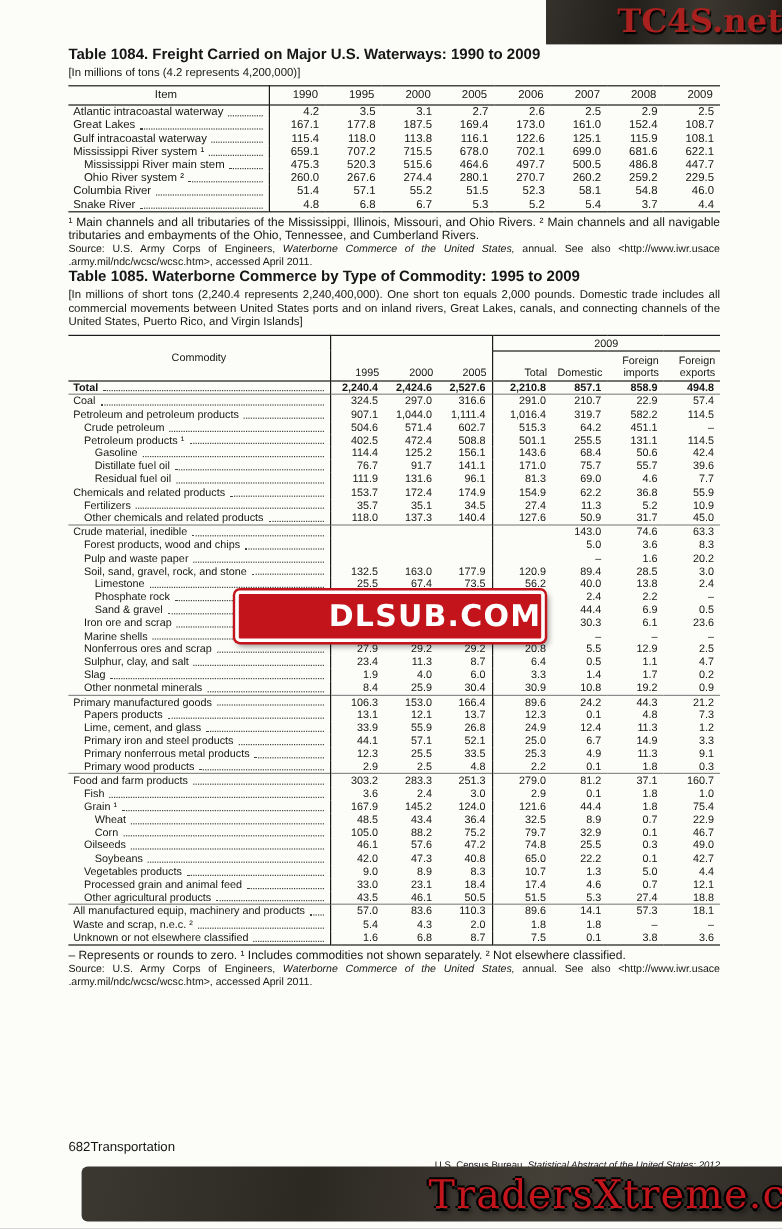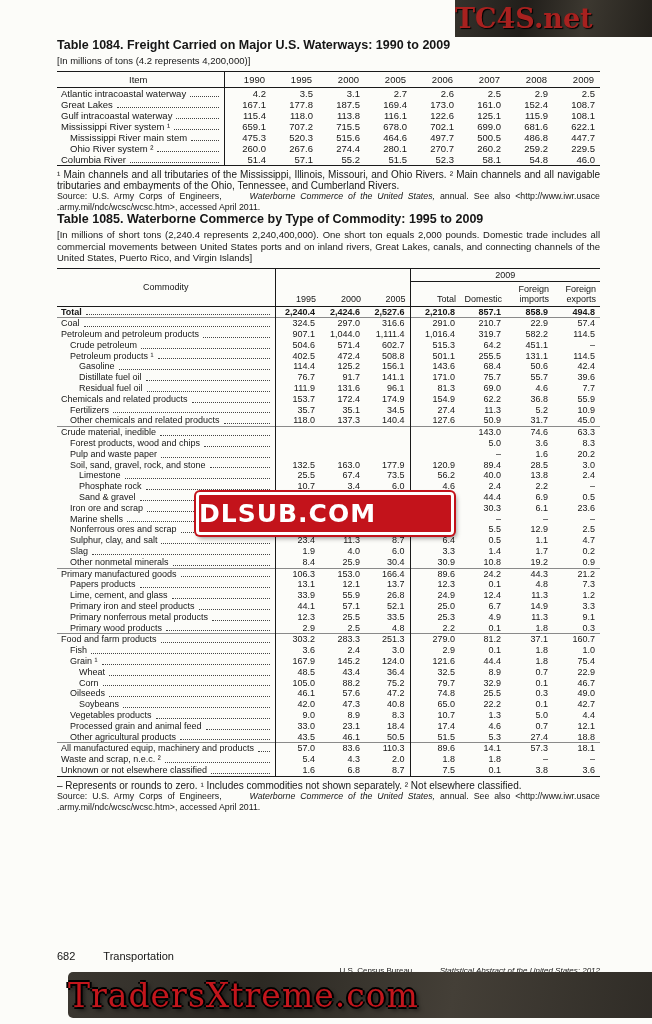--- a/index.html
+++ b/index.html
@@ -41,24 +41,24 @@
   .lblwrap .lbl { white-space:nowrap; }
   .lblwrap.ind0 { padding-left:2px; }
   .lblwrap.ind1 { padding-left:11px; }
   .lblwrap.ind2 { padding-left:20px; }
   .leader { flex:1; min-width:5px; border-bottom:1.5px dotted #444; margin:0 3px 2px 4px; }
   tr.bold { font-weight:bold; }
   tr.group-start td { border-top:1px solid #8a8a8a; }
 
   .footnote { font-size:10px; line-height:10.5px; margin-top:4px; text-align:justify; }
   .source { font-size:8.8px; line-height:10.5px; text-align:justify; }
-  .it { font-style:italic;margin-left:23px; }
+  .it { font-style:italic; }
 
   
-  .wm { position:absolute; z-index:9; display:flex; align-items:center; justify-content:flex-start; }
+  .wm { position:absolute; z-index:9; display:flex; align-items:center; justify-content:flex-end; }
   .wm-top {
     top:0; right:0; width:197px; height:37px;
     background:linear-gradient(100deg,#35322c 0%,#211e1a 35%,#3c3830 65%,#24211c 100%);
     font-family:"DejaVu Serif", serif; font-weight:bold; font-size:27px;
     color:#a8211f; text-shadow:1px 1px 1px #000;
   }
   .wm-mid {
     left:196px; top:492px; width:258px; height:43px;
     background:#c3131b; border:3px solid #ffffff; border-radius:4px;
     box-shadow:0 0 0 2px #c3131b, 2px 3px 5px rgba(0,0,0,0.45);
@@ -68,21 +68,21 @@
   .wm-bottom {
     left:68px; bottom:6px; width:640px; height:46px;
     background:linear-gradient(100deg,#3b3731 0%,#2c2923 30%,#443f37 60%,#2a2722 100%);
     border-radius:5px;
     font-family:"DejaVu Serif", serif; font-weight:normal; font-size:33px; letter-spacing:1px;
     color:#c2161c;
     text-shadow:-2px 0 #000, 2px 0 #000, 0 -2px #000, 0 2px #000, 3px 3px 4px rgba(0,0,0,0.7);
   }
 
   .footer-left { position:absolute; left:57px; top:950px; font-size:11px; z-index:1; }
-  .footer-left .sect { margin-left:28px; }
+  .footer-left .sect { margin-left:0; }
   .footer-right { position:absolute; right:52px; top:966px; font-size:8px; z-index:1; }
 </style>
 </head>
 <body>
 
 <div class="page">
 
   <div class="wm wm-top">
     <span>TC4S.net</span>
   </div>
@@ -222,20 +222,36 @@
               </div>
             </td>
             <td class="num">51.4</td>
             <td class="num">57.1</td>
             <td class="num">55.2</td>
             <td class="num">51.5</td>
             <td class="num">52.3</td>
             <td class="num">58.1</td>
             <td class="num">54.8</td>
             <td class="num">46.0</td>
+          </tr>
+          <tr>
+            <td class="lbl-cell">
+              <div class="lblwrap ind0">
+                <span class="lbl">Snake River</span>
+                <span class="leader"></span>
+              </div>
+            </td>
+            <td class="num">4.8</td>
+            <td class="num">6.8</td>
+            <td class="num">6.7</td>
+            <td class="num">5.3</td>
+            <td class="num">5.2</td>
+            <td class="num">5.4</td>
+            <td class="num">3.7</td>
+            <td class="num">4.4</td>
           </tr>
         </tbody>
     </table>
 
     <p class="footnote">¹ Main channels and all tributaries of the Mississippi, Illinois, Missouri, and Ohio Rivers. ² Main channels and all navigable tributaries and embayments of the Ohio, Tennessee, and Cumberland Rivers.</p>
     <p class="source"><span>Source: U.S. Army Corps of Engineers, </span><span class="it">Waterborne Commerce of the United States,</span><span> annual. See also &lt;http://www.iwr.usace .army.mil/ndc/wcsc/wcsc.htm&gt;, accessed April 2011.</span></p>
 
     <h2 class="tbl-title t2">Table 1085. Waterborne Commerce by Type of Commodity: 1995 to 2009</h2>
     <p class="headnote just">[In millions of short tons (2,240.4 represents 2,240,400,000). One short ton equals 2,000 pounds. Domestic trade includes all commercial movements between United States ports and on inland rivers, Great Lakes, canals, and connecting channels of the United States, Puerto Rico, and Virgin Islands]</p>
 

